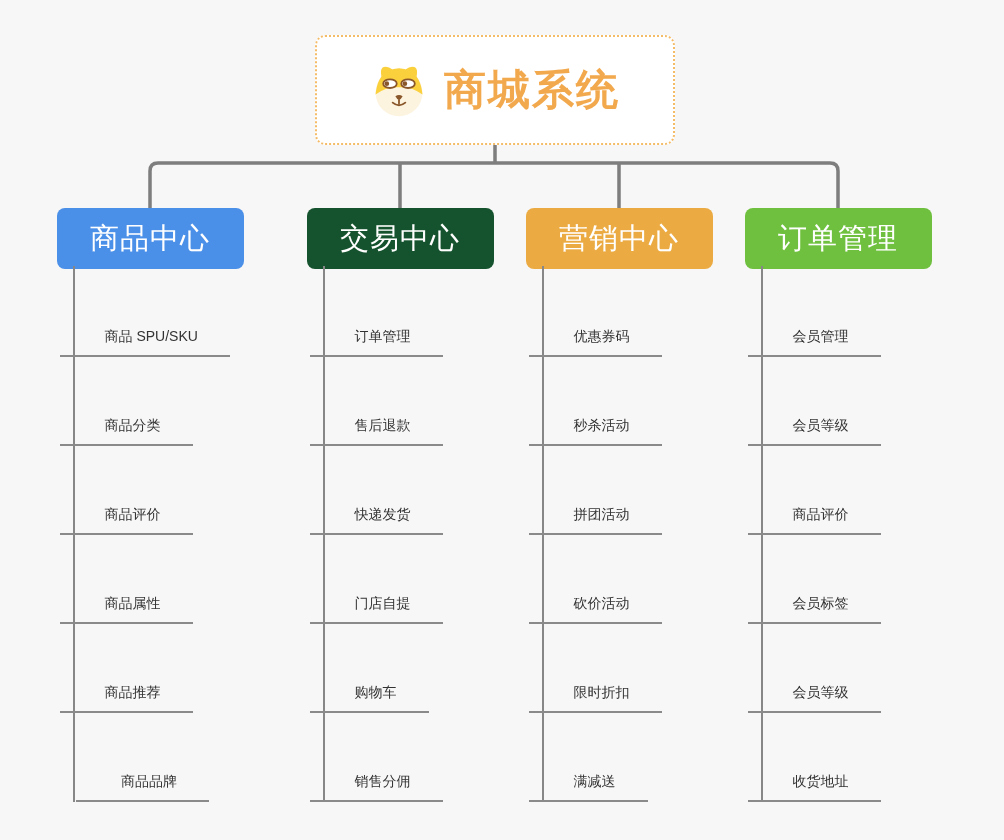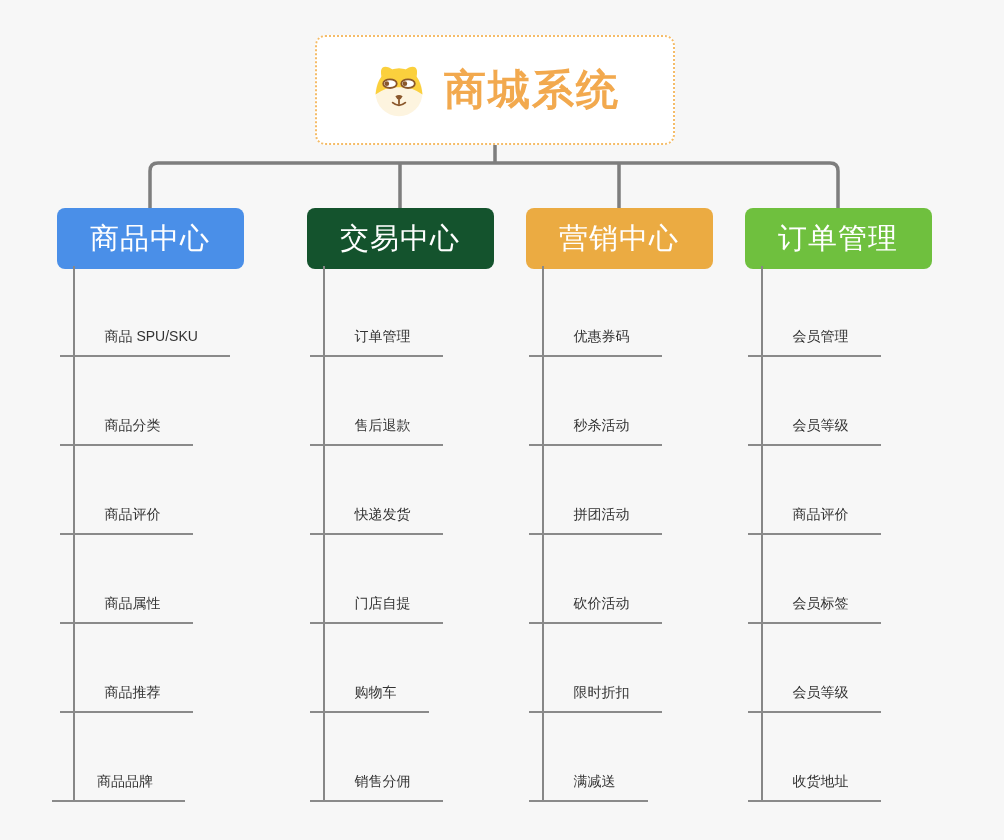--- a/index.html
+++ b/index.html
@@ -75,21 +75,21 @@
   <div id="branches">
       <div class="branch-box" style="left: 56.5px; top: 208px; background: rgb(74, 143, 232);">
         <span>商品中心</span>
       </div>
       <div class="trunk" style="left: 72.5px; top: 266px; height: 536px;"></div>
       <div class="leaf" style="left: 59.5px; top: 322px;">商品 SPU/SKU</div>
       <div class="leaf" style="left: 59.5px; top: 411px;">商品分类</div>
       <div class="leaf" style="left: 59.5px; top: 500px;">商品评价</div>
       <div class="leaf" style="left: 59.5px; top: 589px;">商品属性</div>
       <div class="leaf" style="left: 59.5px; top: 678px;">商品推荐</div>
-      <div class="leaf" style="left: 52px; top: 767px;">商品品牌</div>
+      <div class="leaf" style="left: 76px; top: 767px;">商品品牌</div>
       <div class="branch-box" style="left: 306.5px; top: 208px; background: #14532d;">
         <span>交易中心</span>
       </div>
       <div class="trunk" style="left: 322.5px; top: 266px; height: 536px;"></div>
       <div class="leaf" style="left: 309.5px; top: 322px; text-align: right;">订单管理</div>
       <div class="leaf" style="left: 309.5px; top: 411px;">售后退款</div>
       <div class="leaf" style="left: 309.5px; top: 500px;">快递发货</div>
       <div class="leaf" style="left: 309.5px; top: 589px;">门店自提</div>
       <div class="leaf" style="left: 309.5px; top: 678px;">购物车</div>
       <div class="leaf" style="left: 309.5px; top: 767px;">销售分佣</div>

